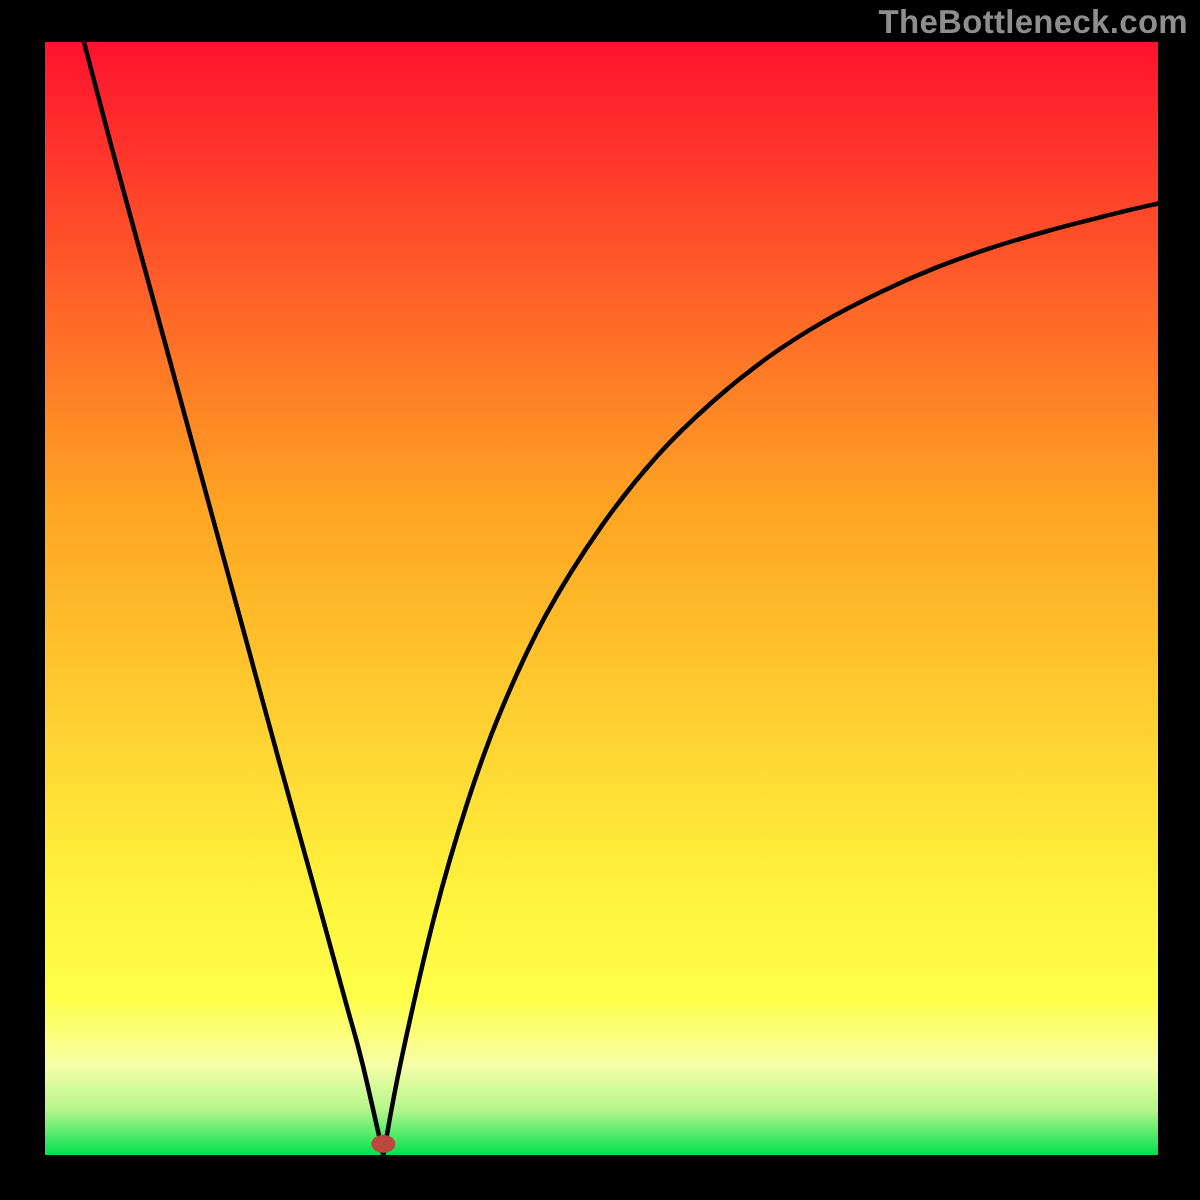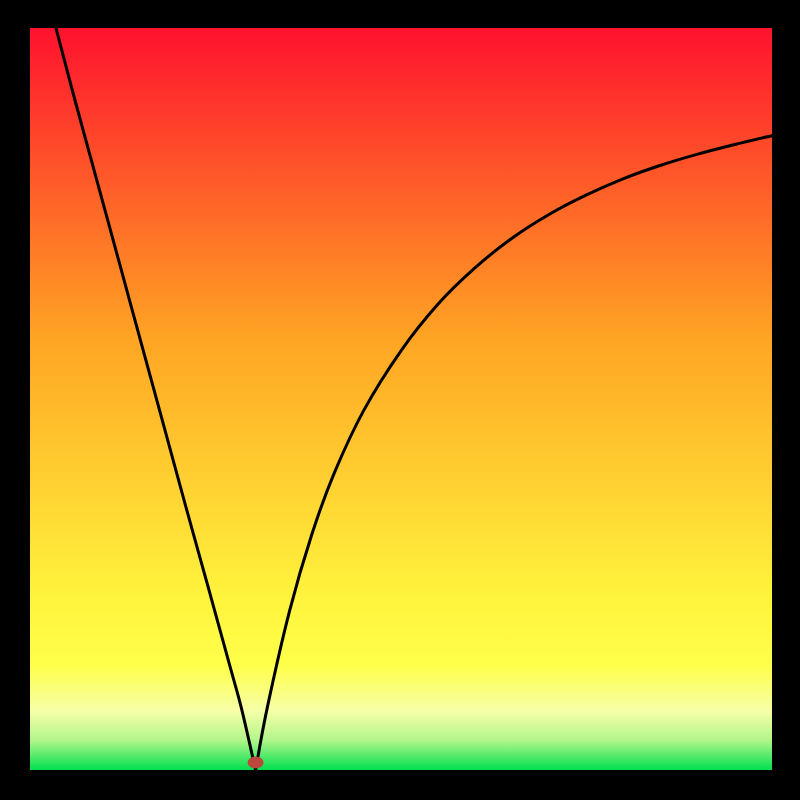--- a/index.html
+++ b/index.html
@@ -33,20 +33,21 @@
     top: 28px;
     width: 742px;
     height: 742px;
     display: block;
   }
 </style>
 </head>
 <body>
 
 <div class="frame">
+  <div class="watermark">TheBottleneck.com</div>
   <svg class="plot" viewBox="0 0 742 742" preserveAspectRatio="none">
     <defs>
       <linearGradient id="bg-grad" x1="0" y1="0" x2="0" y2="1">
         <stop id="g0" offset="0%" stop-color="#ff122e"></stop>
         <stop id="g1" offset="42%" stop-color="#ffa523"></stop>
         <stop id="g2" offset="76%" stop-color="#fff23c"></stop>
         <stop id="g3" offset="86%" stop-color="#ffff4a"></stop>
         <stop id="g4" offset="92%" stop-color="#f6ffa8"></stop>
         <stop id="g5" offset="96%" stop-color="#b2f58a"></stop>
         <stop id="g6" offset="100%" stop-color="#00e04f"></stop>

